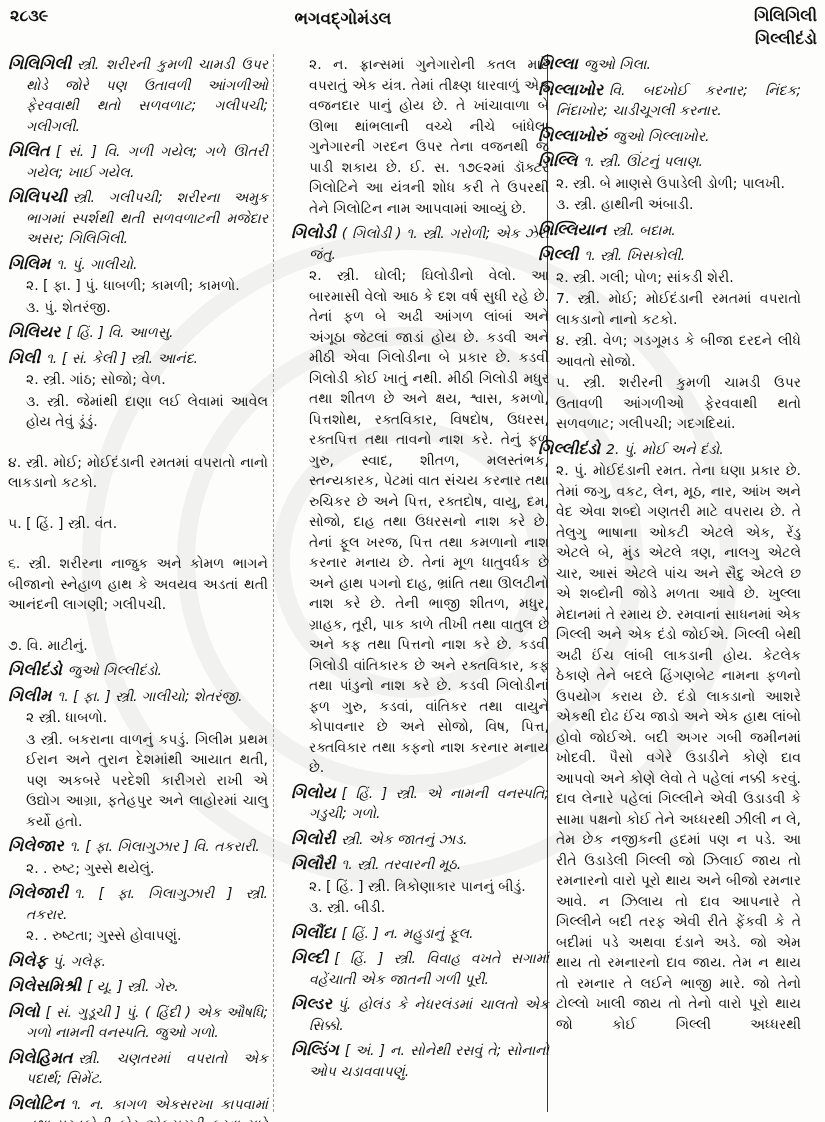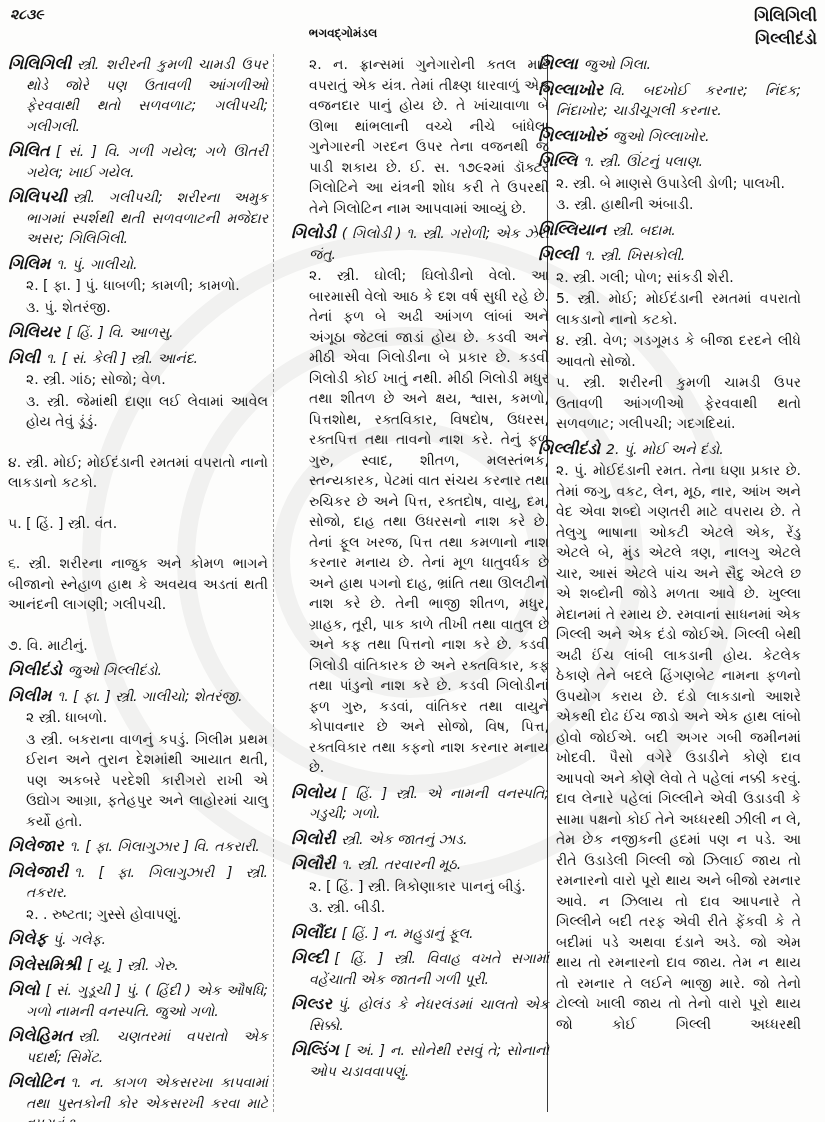--- a/index.html
+++ b/index.html
@@ -7,22 +7,22 @@
     width: 825px; height: 1122px; overflow: hidden; position: relative;
     background: #fdfdfc; color: #111;
     font-family: "DejaVu Sans", sans-serif;
   }
   .watermark { position: absolute; left: 410px; top: 560px; pointer-events: none; z-index: 0; }
   .watermark span {
     position: absolute; border-radius: 50%; border: 18px solid #f1f1f0;
     transform: translate(-50%, -50%);
   }
   .page-header { position: absolute; left: 0; top: 0; width: 825px; height: 52px; z-index: 1; }
-  .page-number { position: absolute; left: 10px; top: 6px; font-size: 14px; font-weight: bold; font-style: italic; }
-  .page-title { position: absolute; left: 0; width: 686px; top: 8px; text-align: center; font-size: 12px; font-weight: bold; margin-top: 18px; }
+  .page-number { position: absolute; left: 10px; top: 6px; font-size: 16px; font-weight: bold; }
+  .page-title { position: absolute; left: 0; width: 686px; top: 8px; text-align: center; font-size: 17px; font-weight: bold; }
   .guide { position: absolute; right: 8px; top: 4px; text-align: right; font-weight: bold; font-size: 16px; line-height: 23px; }
   .column {
     position: absolute; top: 54px; z-index: 1;
     font-size: 14px; line-height: 20.5px; text-align: justify;
   }
   .col1 { left: 8px; width: 260px; }
   .col2 { left: 291px; width: 258px; }
   .col3 { left: 538px; width: 263px; }
   .divider { position: absolute; top: 54px; height: 1058px; width: 0; z-index: 1; }
   .div1 { left: 273px; border-left: 1px dashed #9a9a9a; }
@@ -68,20 +68,21 @@
   <div class="sense">૩. સ્ત્રી. જેમાંથી દાણા લઈ લેવામાં આવેલ હોય તેવું ડૂંડું.</div>
   <div class="sense flush">૪. સ્ત્રી. મોઈ; મોઈદંડાની રમતમાં વપરાતો નાનો લાકડાનો કટકો.</div>
   <div class="sense flush">૫. [ હિં. ] સ્ત્રી. વંત.</div>
   <div class="sense flush">૬. સ્ત્રી. શરીરના નાજુક અને કોમળ ભાગને બીજાનો સ્નેહાળ હાથ કે અવયવ અડતાં થતી આનંદની લાગણી; ગલીપચી.</div>
   <div class="sense flush">૭. વિ. માટીનું.</div>
   <div class="entry"><span class="hw">ગિલીદંડો</span><span>જુઓ ગિલ્લીદંડો.</span></div>
   <div class="entry"><span class="hw">ગિલીમ</span><span>૧. [ ફા. ] સ્ત્રી. ગાલીચો; શેતરંજી.</span></div>
   <div class="sense">૨ સ્ત્રી. ધાબળો.</div>
   <div class="sense">૩ સ્ત્રી. બકરાના વાળનું કપડું. ગિલીમ પ્રથમ ઈરાન અને તુરાન દેશમાંથી આયાત થતી, પણ અકબરે પરદેશી કારીગરો રાખી એ ઉદ્યોગ આગ્રા, ફતેહપુર અને લાહોરમાં ચાલુ કર્યો હતો.</div>
   <div class="entry"><span class="hw">ગિલેજાર</span><span>૧. [ ફા. ગિલાગુઝાર ] વિ. તકરારી.</span></div>
+  <div class="sense">૨. . રુષ્ટ; ગુસ્સે થયેલું.</div>
   <div class="entry"><span class="hw">ગિલેજારી</span><span>૧. [ ફા. ગિલાગુઝારી ] સ્ત્રી. તકરાર.</span></div>
   <div class="sense">૨. . રુષ્ટતા; ગુસ્સે હોવાપણું.</div>
   <div class="entry"><span class="hw">ગિલેફ</span><span>પું. ગલેફ.</span></div>
   <div class="entry"><span class="hw">ગિલેસમિશ્રી</span><span>[ યૂ. ] સ્ત્રી. ગેરુ.</span></div>
   <div class="entry"><span class="hw">ગિલો</span><span>[ સં. ગુડૂચી ] પું. ( હિંદી ) એક ઔષધિ; ગળો નામની વનસ્પતિ. જુઓ ગળો.</span></div>
   <div class="entry"><span class="hw">ગિલેહિમત</span><span>સ્ત્રી. ચણતરમાં વપરાતો એક પદાર્થ; સિમેંટ.</span></div>
   <div class="entry"><span class="hw">ગિલોટિન</span><span>૧. ન. કાગળ એકસરખા કાપવામાં તથા પુસ્તકોની કોર એકસરખી કરવા માટે વપરાતું ૧.</span></div>
 </section>
 
 <section class="column col2">
@@ -102,18 +103,18 @@
 <section class="column col3">
   <div class="entry"><span class="hw">ગિલ્લા</span><span>જુઓ ગિલા.</span></div>
   <div class="entry"><span class="hw">ગિલ્લાખોર</span><span>વિ. બદખોઈ કરનાર; નિંદક; નિંદાખોર; ચાડીચૂગલી કરનાર.</span></div>
   <div class="entry"><span class="hw">ગિલ્લાખોરું</span><span>જુઓ ગિલ્લાખોર.</span></div>
   <div class="entry"><span class="hw">ગિલ્લિ</span><span>૧. સ્ત્રી. ઊંટનું પલાણ.</span></div>
   <div class="sense">૨. સ્ત્રી. બે માણસે ઉપાડેલી ડોળી; પાલખી.</div>
   <div class="sense">૩. સ્ત્રી. હાથીની અંબાડી.</div>
   <div class="entry"><span class="hw">ગિલ્લિયાન</span><span>સ્ત્રી. બદામ.</span></div>
   <div class="entry"><span class="hw">ગિલ્લી</span><span>૧. સ્ત્રી. ખિસકોલી.</span></div>
   <div class="sense">૨. સ્ત્રી. ગલી; પોળ; સાંકડી શેરી.</div>
-  <div class="sense">5. સ્ત્રી. મોઈ; મોઈદંડાની રમતમાં વપરાતો લાકડાનો નાનો કટકો.</div>
+  <div class="sense">7. સ્ત્રી. મોઈ; મોઈદંડાની રમતમાં વપરાતો લાકડાનો નાનો કટકો.</div>
   <div class="sense">૪. સ્ત્રી. વેળ; ગડગૂમડ કે બીજા દરદને લીધે આવતો સોજો.</div>
   <div class="sense">૫. સ્ત્રી. શરીરની કુમળી ચામડી ઉપર ઉતાવળી આંગળીઓ ફેરવવાથી થતો સળવળાટ; ગલીપચી; ગદગદિયાં.</div>
   <div class="entry"><span class="hw">ગિલ્લીદંડો</span><span>2. પું. મોઈ અને દંડો.</span></div>
   <div class="sense last">૨. પું. મોઈદંડાની રમત. તેના ઘણા પ્રકાર છે. તેમાં જગુ, વકટ, લેન, મૂઠ, નાર, આંખ અને વેદ એવા શબ્દો ગણતરી માટે વપરાય છે. તે તેલુગુ ભાષાના ઓકટી એટલે એક, રેંડુ એટલે બે, મુંડ એટલે ત્રણ, નાલગુ એટલે ચાર, આસં એટલે પાંચ અને સૈદુ એટલે છ એ શબ્દોની જોડે મળતા આવે છે. ખુલ્લા મેદાનમાં તે રમાય છે. રમવાનાં સાધનમાં એક ગિલ્લી અને એક દંડો જોઈએ. ગિલ્લી બેથી અઢી ઈંચ લાંબી લાકડાની હોય. કેટલેક ઠેકાણે તેને બદલે હિંગણબેટ નામના ફળનો ઉપયોગ કરાય છે. દંડો લાકડાનો આશરે એકથી દોઢ ઈંચ જાડો અને એક હાથ લાંબો હોવો જોઈએ. બદી અગર ગબી જમીનમાં ખોદવી. પૈસો વગેરે ઉડાડીને કોણે દાવ આપવો અને કોણે લેવો તે પહેલાં નક્કી કરવું. દાવ લેનારે પહેલાં ગિલ્લીને એવી ઉડાડવી કે સામા પક્ષનો કોઈ તેને અધ્ધરથી ઝીલી ન લે, તેમ છેક નજીકની હદમાં પણ ન પડે. આ રીતે ઉડાડેલી ગિલ્લી જો ઝિલાઈ જાય તો રમનારનો વારો પૂરો થાય અને બીજો રમનાર આવે. ન ઝિલાય તો દાવ આપનારે તે ગિલ્લીને બદી તરફ એવી રીતે ફેંકવી કે તે બદીમાં પડે અથવા દંડાને અડે. જો એમ થાય તો રમનારનો દાવ જાય. તેમ ન થાય તો રમનાર તે લઈને ભાજી મારે. જો તેનો ટોલ્લો ખાલી જાય તો તેનો વારો પૂરો થાય જો કોઈ ગિલ્લી અધ્ધરથી</div>
 </section>
 
 </body></html>

